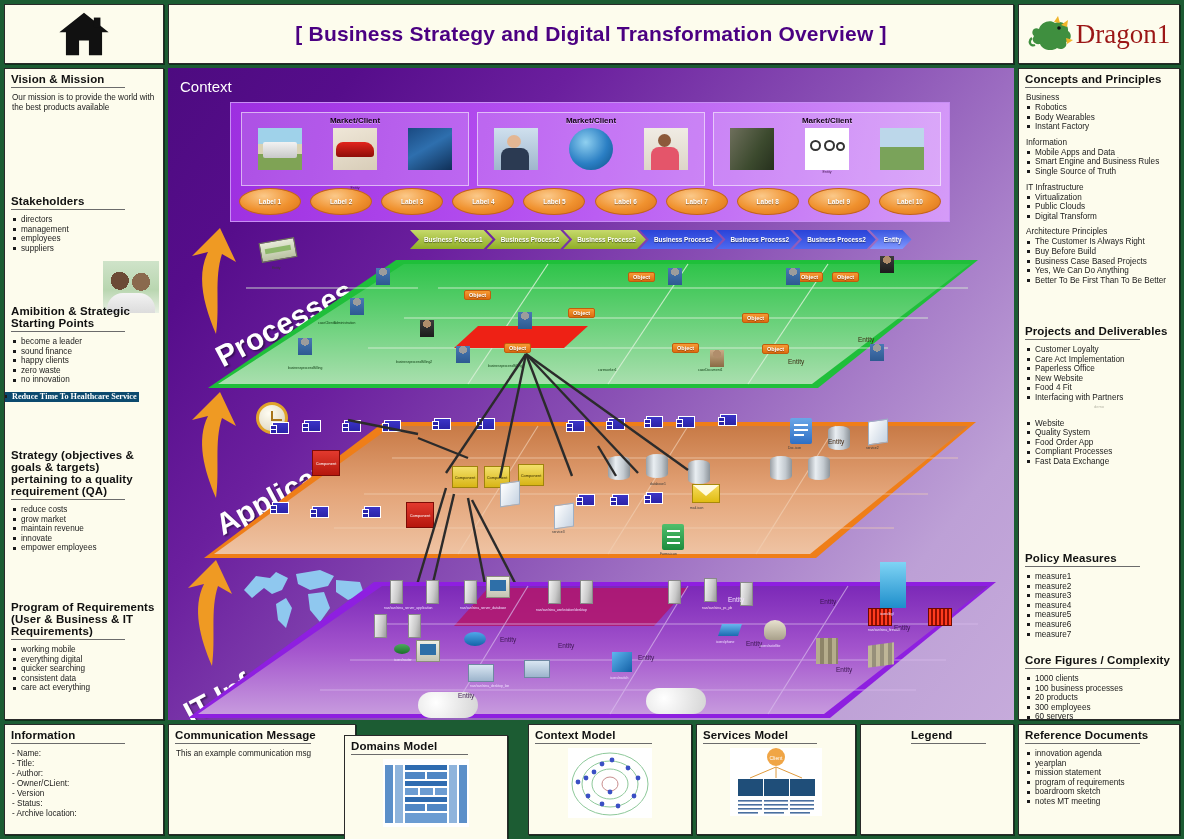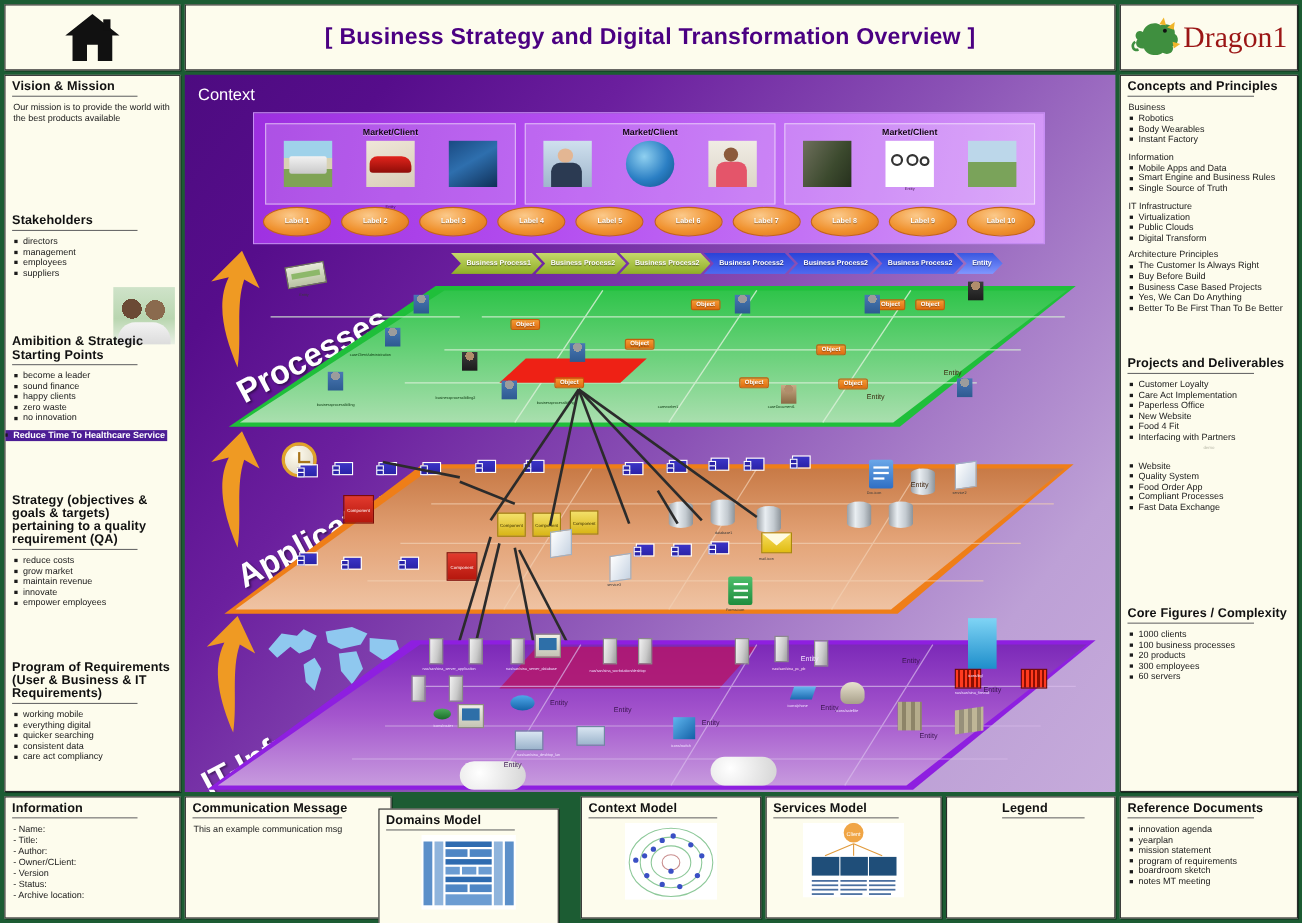--- a/index.html
+++ b/index.html
@@ -55,26 +55,27 @@
     content: "";
     position: absolute;
     left: 1px; top: 3.2px;
     width: 3px; height: 3px;
     background: #1b1b1b;
   }
   .plain { font-size: 8.2px; line-height: 10px; color: #1b1b1b; }
   .grouphead { font-size: 8.2px; color:#1b1b1b; line-height:10px; margin-top:6px;}
   .grouphead:first-child{margin-top:0;}
   .hl {
-    background: #4c1d95;
+    background: #0c4a6e;
     color: #ffffff !important;
     font-weight: bold;
     display: inline-block;
     padding: 0 2px 0 9px;
     margin-left: -9px;
+    font-family: Liberation Serif, serif;
   }
   .hl:before {
     content:"";
     position:absolute; left:2px; top:3.2px;
     width:3px;height:3px;background:#ffffff;
   }
 
   
   #home-panel { left:4px; top:4px; width:160px; height:60px;
     display:flex; align-items:center; justify-content:center; }
@@ -324,21 +325,21 @@
     </div>
 
     <div class="lsec" style="height:120px">
       <div class="panel-title">Program of Requirements (User &amp; Business &amp; IT Requirements)<span class="rule"></span></div>
       <div class="panel-body">
         <ul class="bl">
           <li>working mobile</li>
           <li>everything digital</li>
           <li>quicker searching</li>
           <li>consistent data</li>
-          <li>care act compliancy</li>
+          <li>care act everything</li>
         </ul>
       </div>
     </div>
   </div>
 
   <div class="panel" id="right-col">
 
     <div class="lsec" style="height:250px">
       <div class="panel-title">Concepts and Principles<span class="rule"></span></div>
       <div class="panel-body">
@@ -386,20 +387,34 @@
         <ul class="bl">
           <li>Website</li>
           <li>Quality System</li>
           <li>Food Order App</li>
           <li>Compliant Processes</li>
           <li>Fast Data Exchange</li>
         </ul>
       </div>
     </div>
 
+    <div class="lsec" style="height:100px">
+      <div class="panel-title">Policy Measures<span class="rule"></span></div>
+      <div class="panel-body">
+        <ul class="bl">
+          <li>measure1</li>
+          <li>measure2</li>
+          <li>measure3</li>
+          <li>measure4</li>
+          <li>measure5</li>
+          <li>measure6</li>
+          <li>measure7</li>
+        </ul>
+      </div>
+    </div>
 
     <div class="lsec" style="height:90px">
       <div class="panel-title">Core Figures / Complexity<span class="rule"></span></div>
       <div class="panel-body">
         <ul class="bl">
           <li>1000 clients</li>
           <li>100 business processes</li>
           <li>20 products</li>
           <li>300 employees</li>
           <li>60 servers</li>

